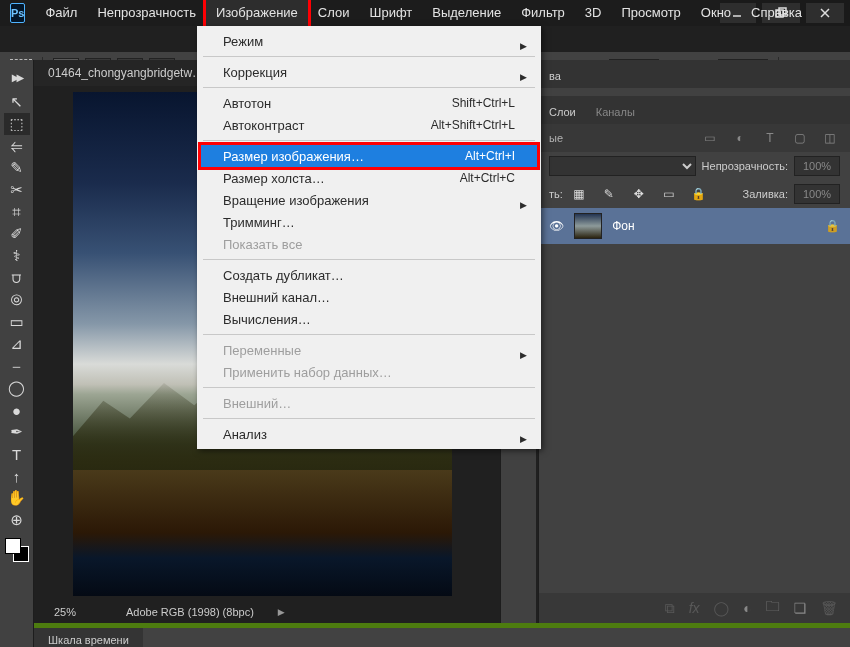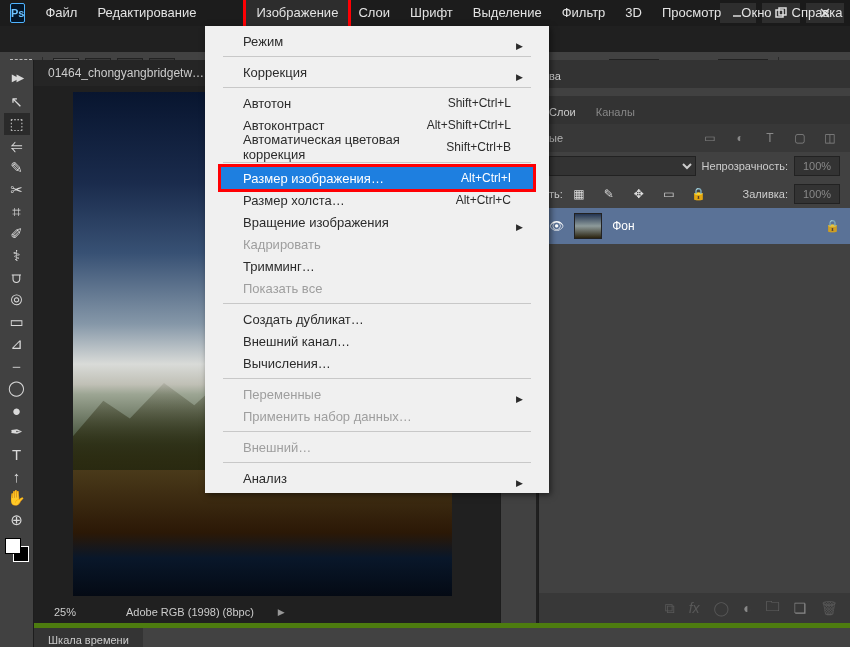--- a/index.html
+++ b/index.html
@@ -9,21 +9,21 @@
   .titlebar { height: 26px; background: #1a1a1a; display: flex; justify-content: flex-end; align-items: center; }
   .titlebar .sys { width: 38px; height: 20px; margin: 2px 3px; display: flex; align-items: center; justify-content: center; background: #2e2e2e; color: #ccc; font-size: 12px; }
   .titlebar .sys:last-child { margin-right: 6px; }
   .titlebar .sys.max { font-size: 9px; letter-spacing: -2px;}
   .titlebar .sys svg { width: 12px; height: 12px; stroke: #ddd; fill: none; stroke-width: 1.5; }
 
   
   .menubar { height: 26px; background: #1c1c1c; display: flex; align-items: center; position: absolute; top: 0; left: 0; right: 130px; z-index: 2;}
   .ps-logo { width: 30px; height: 20px; margin: 0 10px; background: #031629; border: 1px solid #4fb3ff; font-size: 11px; font-weight: bold; color: #6fc3ff; display: flex; align-items: center; justify-content: center; border-radius: 2px; }
   .menubar .mi { color: #e3e3e3; font-size: 13px; padding: 4px 10px; line-height: 18px; cursor: default; }
-  .menubar .mi.active { background: #2d2d2d; box-shadow: 0 0 0 3px #ff0004; margin-left: 40px; }
+  .menubar .mi.active { background: #2d2d2d; box-shadow: 0 0 0 3px #ff0004; }
 
   
   .options { height: 34px; background: #424242; border-bottom: 1px solid #222; margin-top:26px; display:flex; align-items:center; padding: 0 10px; gap: 6px; color:#ddd; font-size:12px;}
   .opt-box { width:22px; height:20px; border:1px dashed #bbb; }
   .opt-btn { width:26px; height:22px; background:#383838; border:1px solid #222; }
   .opt-btn.sel { background: #5a5a5a;}
   .opt-sep { width:1px; height:24px; background:#2a2a2a; margin: 0 4px;}
   .opt-lbl  { color:#ddd;}
   .opt-field{ width:50px; height:20px; background:#333; border:1px solid #222;}
   .swap-ico { color:#bbb; font-size:14px;}
@@ -48,21 +48,21 @@
 
   
   .status{ position:absolute; left:34px; bottom:24px; height:22px; display:flex; align-items:center; color:#ccc; font-size:11px; gap:24px; padding-left:20px;}
   .status .zoom{ width:48px;}
   .status .chev{ font-size:9px; opacity:.7;}
 
   .timeline-tab{ position:absolute; left:34px; bottom:0; height:24px; background:#424242; border-top:5px solid #4d7c0f; right:0; display:flex;}
   .timeline-tab span{ background:#343434; color:#ccc; font-size:11px; height:24px; line-height:24px; padding:0 14px;}
 
   
-  .dropdown{ position:absolute; left:205px; top:26px; width:344px; background:#f0f0f0; box-shadow:2px 2px 6px rgba(0,0,0,.5); z-index:5; padding:4px 16px;}
+  .dropdown{ position:absolute; left:197px; top:26px; width:344px; background:#f0f0f0; box-shadow:2px 2px 6px rgba(0,0,0,.5); z-index:5; padding:4px 4px;text-align:right;}
   .dropdown .row{ height:22px; display:flex; align-items:center; padding: 0 22px 0 22px; font-size:13px; color:#2b2b2b; position:relative;}
   .dropdown .row.disabled{ color:#9e9e9e;}
   .dropdown .row .sc{ margin-left:auto; font-size:12px;}
   .dropdown .row .sub::after{ content:'▶'; font-size:9px; position:absolute; right:10px; color:#2b2b2b;}
   .dropdown .row.hl{ background:#1e7fe0; color:#fff;}
   .dropdown .row.hl-ring{ box-shadow: 0 0 0 3px #ff0004;}
   .dropdown hr{ border:none; border-top:1px solid #c8c8c8; margin:4px 2px;}
 
   
   .panels{ position:absolute; right:0; top:60px; bottom:24px; width:312px; background:#414141; border-left:1px solid #1d1d1d; display:flex; flex-direction:column;}
@@ -102,21 +102,21 @@
       <svg viewBox="0 0 12 12">
         <path d="M2 2l8 8M10 2l-8 8"></path>
       </svg>
     </div>
 </div>
 
 <div class="menubar">
   <div class="ps-logo">Ps</div>
   <div id="menu-items" style="display: flex;">
       <span class="mi">Файл</span>
-      <span class="mi">Редактирование</span>
+      <span class="mi">Непрозрачность</span>
       <span class="mi active">Изображение</span>
       <span class="mi">Слои</span>
       <span class="mi">Шрифт</span>
       <span class="mi">Выделение</span>
       <span class="mi">Фильтр</span>
       <span class="mi">3D</span>
       <span class="mi">Просмотр</span>
       <span class="mi">Окно</span>
       <span class="mi">Справка</span>
     </div>
@@ -252,40 +252,33 @@
     </div>
     <hr>
     <div class="row">
       <span>Автотон</span>
       <span class="sc">Shift+Ctrl+L</span>
     </div>
     <div class="row">
       <span>Автоконтраст</span>
       <span class="sc">Alt+Shift+Ctrl+L</span>
     </div>
-    <div class="row">
-      <span>Автоматическая цветовая коррекция</span>
-      <span class="sc">Shift+Ctrl+B</span>
-    </div>
     <hr>
     <div class="row hl hl-ring">
       <span>Размер изображения…</span>
       <span class="sc">Alt+Ctrl+I</span>
     </div>
     <div class="row">
       <span>Размер холста…</span>
       <span class="sc">Alt+Ctrl+C</span>
     </div>
     <div class="row">
       <span>Вращение изображения</span>
       <span class="sub"></span>
     </div>
-    <div class="row disabled">
-      <span>Кадрировать</span>
-    </div>
     <div class="row">
       <span>Тримминг…</span>
     </div>
     <div class="row disabled">
       <span>Показать все</span>
     </div>
     <hr>
     <div class="row">
       <span>Создать дубликат…</span>
     </div>

